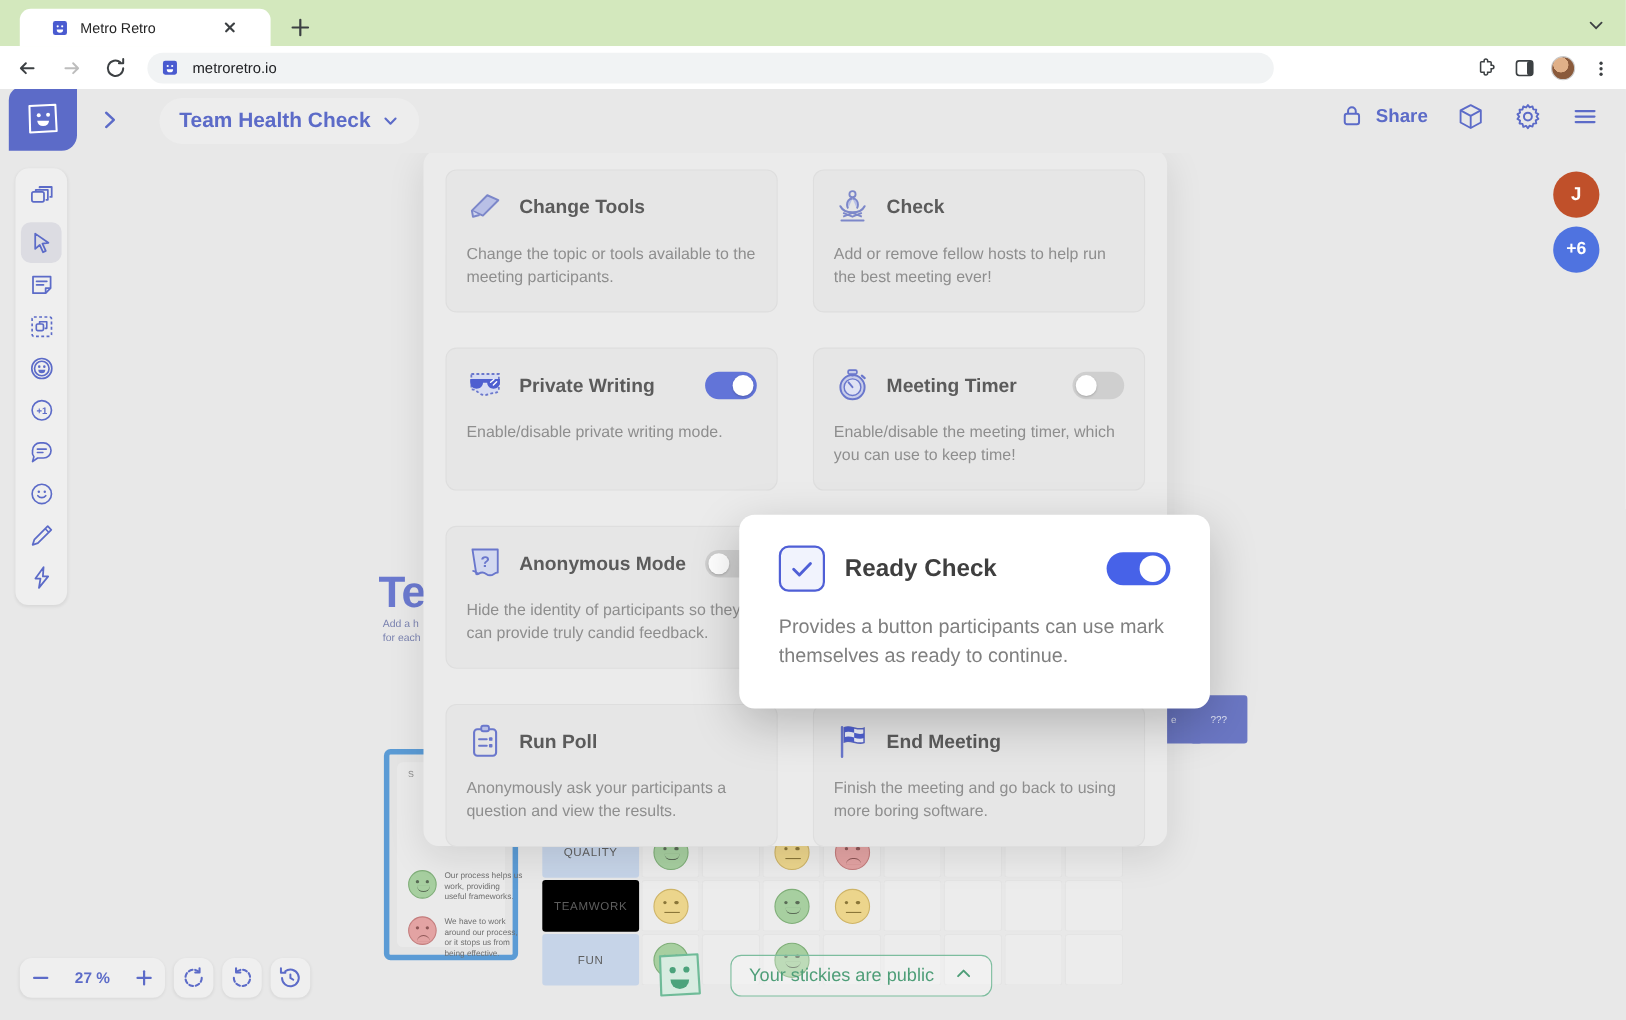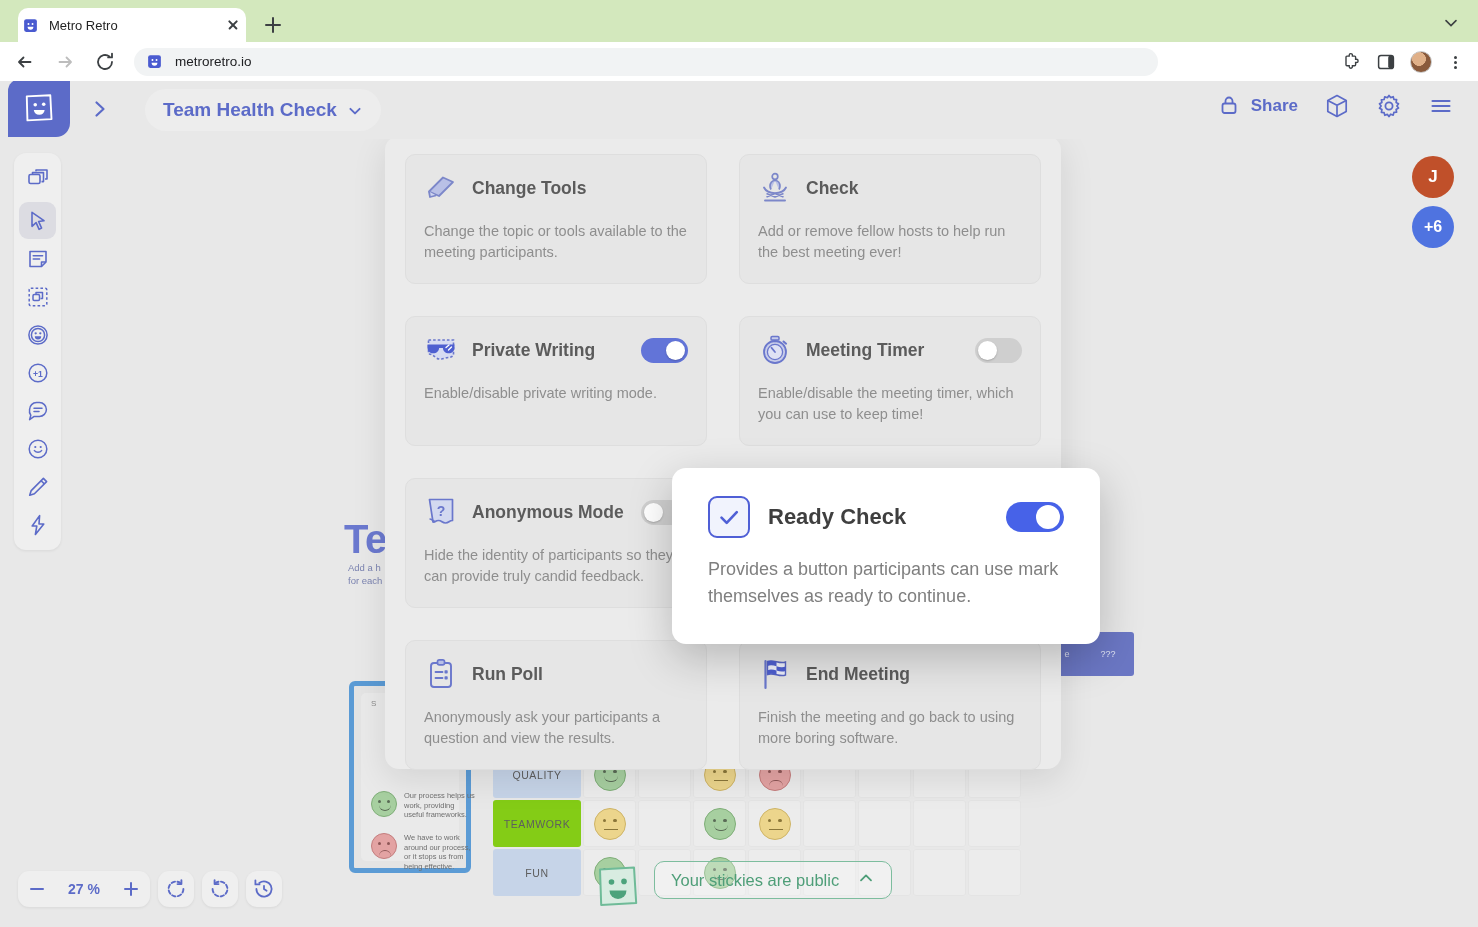--- a/index.html
+++ b/index.html
@@ -13,21 +13,21 @@
 
   
   .browser { position: absolute; inset: 0; }
   .tabstrip {
     position: absolute; left: 0; top: 0; width: 1478px; height: 42px;
     background: #d3e8bd;
   }
   .tab {
     position: absolute; left: 18px; top: 8px; width: 228px; height: 34px;
     background: #fff; border-radius: 10px 10px 0 0;
-    display: flex; align-items: center; padding: 0 4px;
+    display: flex; align-items: center; padding: 0 28px;
   }
   .tab-fav {
     width: 17px; height: 17px; border-radius: 3px; flex: 0 0 auto;
     background: #fff; position: relative;
   }
   .tab-title {
     font-size: 13px; color: #242424; margin-left: 10px;
     white-space: nowrap; overflow: hidden; flex: 1 1 auto;
   }
   .tab-close {
@@ -222,21 +222,21 @@
   .grid {
     position: absolute; left: 492px; top: 620px;
   }
   .grid-row { display: flex; }
   .grid-label {
     width: 88px; height: 47px; margin: 1px;
     display: flex; align-items: center; justify-content: center;
     font-size: 10.5px; color: #5e5e5e; letter-spacing: .6px;
     border-radius: 3px;
   }
-  .grid-label.lilac { background: #84cc16; }
+  .grid-label.lilac { background: #000000; }
   .grid-label.blue  { background: #c6d4e8; }
   .cell {
     width: 53px; height: 47px; margin: 1px;
     background: #ececec; border-radius: 3px;
     display: flex; align-items: center; justify-content: center;
     box-shadow: inset 0 0 0 1px #e4e4e4;
   }
   .cell .face { width: 32px; height: 32px; }
   .cell .face .eye { top: 10px; width: 3.5px; height: 3.5px; }
   .cell .face .eye.l { left: 8px; } .cell .face .eye.r { right: 8px; }
@@ -277,21 +277,21 @@
     min-width: 56px; text-align: center; font-size: 14px; font-weight: 700; color: #5c6bc8;
   }
   .zround {
     width: 36px; height: 36px; border-radius: 11px; background: #efefef;
     display: flex; align-items: center; justify-content: center; color: #5c6bc8;
     box-shadow: 0 1px 3px rgba(0,0,0,.07);
   }
 
   
   .public-wrap {
-    position: absolute; left: 592px; bottom: 14px; display: flex; gap: 10px; z-index: 25;
+    position: absolute; left: 592px; bottom: 14px; display: flex; align-items: center; gap: 20px; z-index: 25;
   }
   .public-sticky { width: 52px; height: 52px; }
   .public-pill {
     height: 38px; border: 1.6px solid #7dbd9e; border-radius: 10px;
     display: flex; align-items: center; gap: 18px; padding: 0 16px;
     color: #4e9e78; font-size: 16.5px; background: rgba(255,255,255,.25);
   }
 
   
   .panel {

